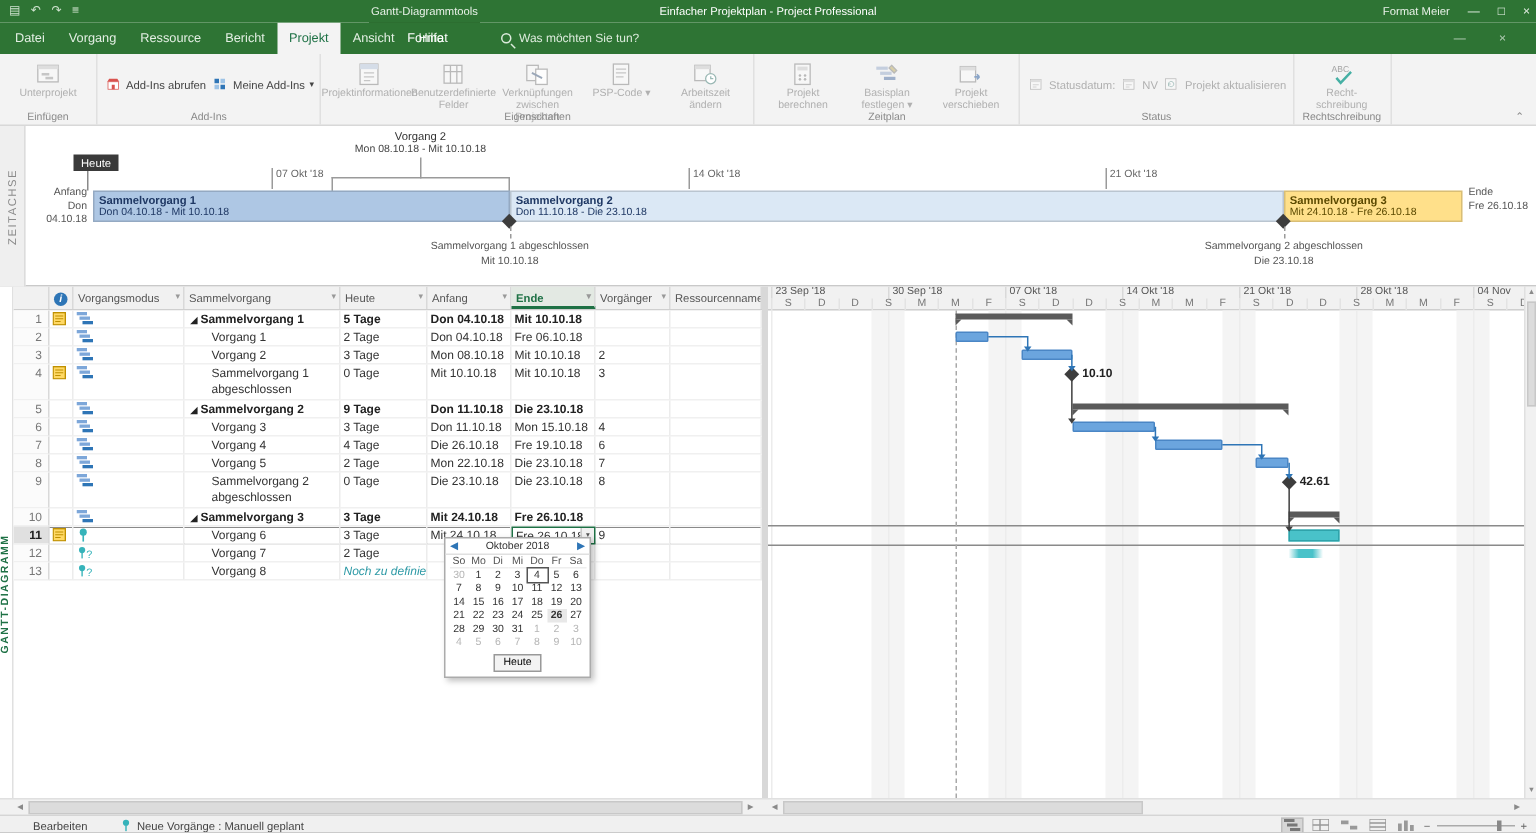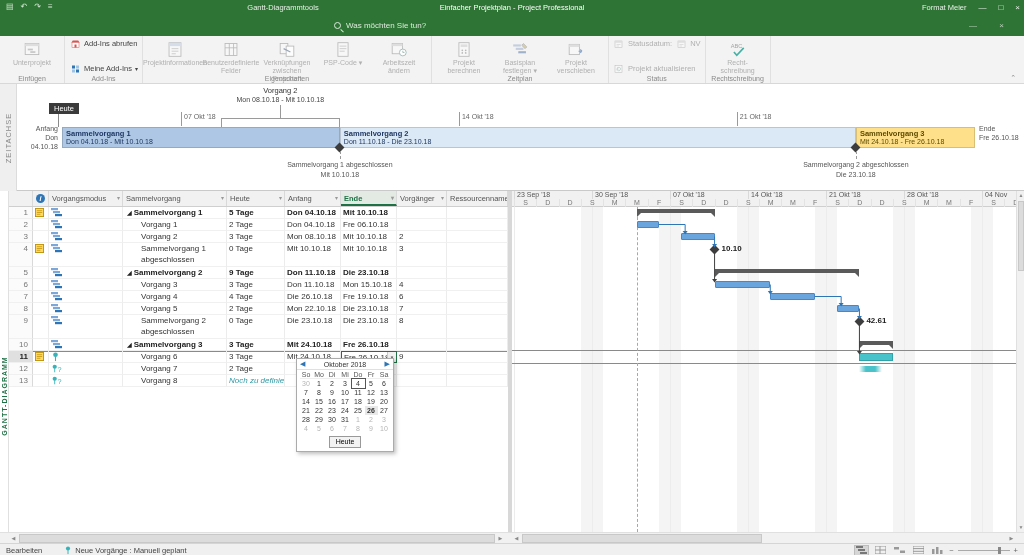--- a/index.html
+++ b/index.html
@@ -37,21 +37,21 @@
   .ribbon { position:absolute; left:0; top:36px; width:1024px; height:48px; background:#f3f3f3;
             border-bottom:1px solid #d8d8d8; display:flex; z-index:28; }
   .rgroup { position:relative; height:47px; border-right:1px solid #e0e0e0; padding:2px 4px 10px 4px;
             display:flex; align-items:flex-start; }
   .rglabel { position:absolute; left:0; right:0; bottom:1px; text-align:center; font-size:7px; color:#8a8a8a; white-space:nowrap;}
   .bigbtn { width:56px; display:flex; flex-direction:column; align-items:center; text-align:center;
             font-size:7px; line-height:8px; color:#444; padding-top:1px; }
   .bigbtn.dis { color:#b0b0b0; }
   .ric { width:22px; height:20px; display:flex; align-items:center; justify-content:center; }
   .ric svg { width:18px; height:17px; }
-  .stack { display:flex; flex-direction:column; justify-content:space-between; gap:3px; height:36px; }
+  .stack { display:flex; flex-direction:row; justify-content:flex-start; gap:3px; height:36px; }
   .smallbtn { display:flex; align-items:center; gap:3px; font-size:7.5px; color:#444; white-space:nowrap; }
   .smallbtn.dis { color:#b0b0b0; }
   .smallbtn .ric { width:12px; height:11px; } .smallbtn .ric svg { width:11px; height:10px; }
   .ddarr { font-size:6px; color:inherit; }
   .ribchev { position:absolute; right:8px; bottom:3px; font-size:7px; color:#8a8a8a; }
 
   
   .timeline { position:absolute; left:0; top:84px; width:1024px; height:107px; background:#fff;
               border-bottom:1px solid #c9c9c9; z-index:10; }
   .tl-strip { position:absolute; left:0; top:0; width:17px; height:107px; background:#efefef; border-right:1px solid #dcdcdc; }
@@ -124,21 +124,21 @@
   .vs-arr { position:absolute; left:0; width:8px; height:9px; color:#8a8a8a; font-size:5px; text-align:center; line-height:9px;}
   .vs-thumb { position:absolute; left:1px; top:10px; width:6px; height:70px; background:#dcdcdc; border:1px solid #c8c8c8;}
 
   
   .hscrollrow { position:absolute; left:0; top:532px; width:1024px; height:11px; background:#f1f1f1; border-top:1px solid #e0e0e0;}
   .htrack { position:absolute; top:1px; height:9px; }
   .harr { position:absolute; top:0; width:9px; height:9px; font-size:5px; color:#8a8a8a; text-align:center; line-height:9px; }
   .hthumb { position:absolute; top:0; height:9px; background:#dcdcdc; border:1px solid #c8c8c8; }
   .statusbar { position:absolute; left:0; top:543px; width:1024px; height:12px; background:#f0f0f0;
                border-top:1px solid #d5d5d5; font-size:7.5px; color:#444; }
-  .sb-left { position:absolute; left:6px; top:0; height:12px; display:flex; align-items:center; gap:22px;text-align:center; }
+  .sb-left { position:absolute; left:22px; top:0; height:12px; display:flex; align-items:center; gap:22px;text-align:center; }
   .sb-pin { display:flex; align-items:center; gap:3px; }
   .sb-right { position:absolute; right:6px; top:0; height:12px; display:flex; align-items:center; gap:4px; }
   .viewbtn { width:15px; height:11px; display:flex; align-items:center; justify-content:center; }
   .viewbtn.active { background:#d6d6d6; border:1px solid #bdbdbd; }
   .zoomwrap { display:flex; align-items:center; gap:4px; color:#666; }
   .ztrack { position:relative; width:52px; height:1px; background:#aaa; }
   .zthumb { position:absolute; left:40px; top:-3px; width:3px; height:7px; background:#888; }
 
   
   .datepicker { position:absolute; left:296px; top:358px; width:98px; background:#fff; border:1px solid #ababab;
@@ -174,20 +174,30 @@
     <div class="ctxlabel">Gantt-Diagrammtools</div>
     <div class="wright">
       <span>Format Meier</span>
       <span class="wbtn">—</span>
       <span class="wbtn">□</span>
       <span class="wbtn">×</span>
     </div>
   </div>
 
   <div class="tabrow">
+    <div class="tabs" id="tabs">
+        <span class="tab">Datei</span>
+        <span class="tab">Vorgang</span>
+        <span class="tab">Ressource</span>
+        <span class="tab">Bericht</span>
+        <span class="tab active">Projekt</span>
+        <span class="tab">Ansicht</span>
+        <span class="tab">Hilfe</span>
+        <span class="tab ctx">Format</span>
+      </div>
     <div class="searchbox">
       <span class="sglyph"></span>
       <span>Was möchten Sie tun?</span>
     </div>
     <div class="tr-ctl">—&nbsp;×</div>
   </div>
 
   <div class="ribbon" id="ribbon">
       <div class="rgroup">
         <div class="bigbtn dis">

